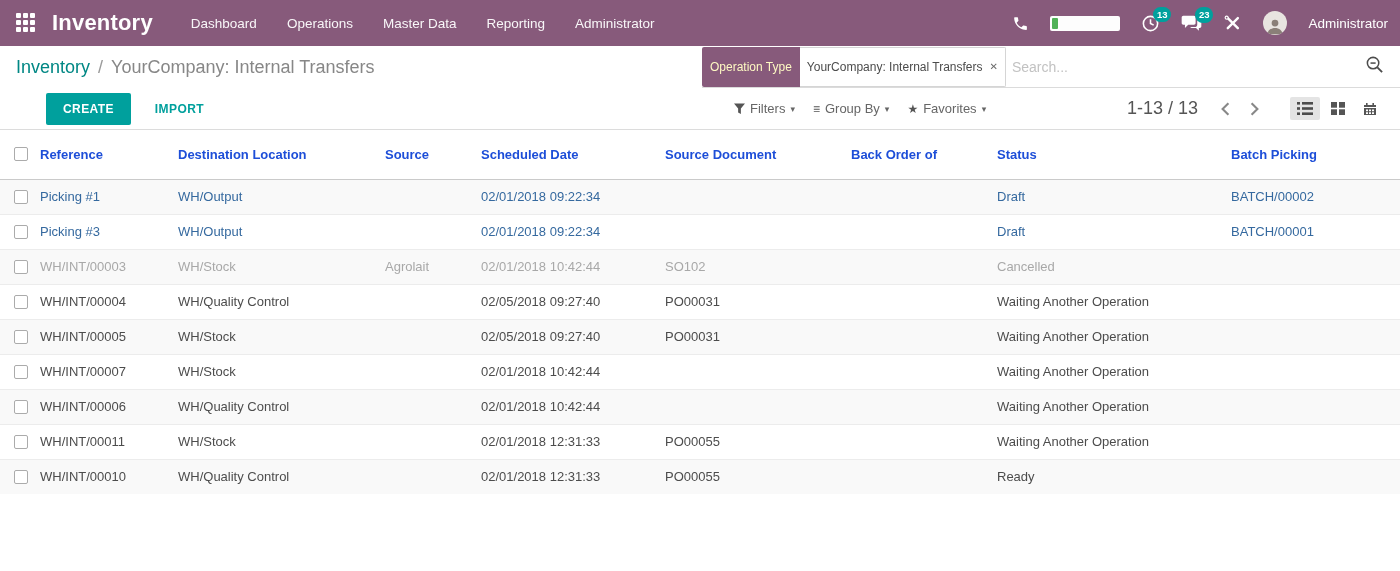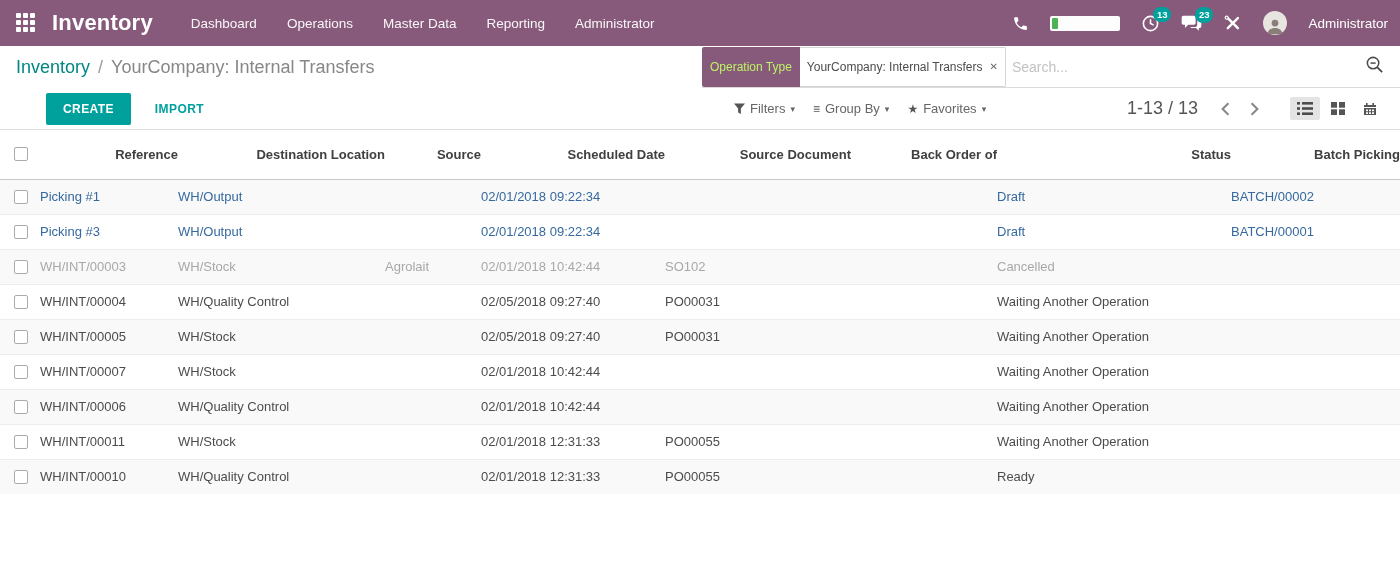--- a/index.html
+++ b/index.html
@@ -50,21 +50,21 @@
   .cp-top { height: 42px; display: flex; align-items: center; }
   .breadcrumb { flex: 0 0 702px; padding-left: 16px; font-size: 18px; display: flex; gap: 8px; align-items: baseline; }
   .breadcrumb .root { color: var(--link-teal, #008784); cursor: pointer; text-decoration: none; }
   .breadcrumb .sep { color: #9a9a9a; }
   .breadcrumb .current { color: #878787; }
   .searchview {
     flex: 1; display: flex; align-items: center; gap: 6px;
     border-bottom: 1px solid #dbdbdb; height: 100%; padding-right: 16px;
   }
   .facet { display: flex; font-size: 12px; line-height: 1; border-radius: 2px; overflow: hidden; cursor: pointer; }
-  .facet-label { background: var(--brand-purple, #875A7B); color: #bef264; padding: 14px 8px; }
+  .facet-label { background: var(--brand-purple, #875A7B); color: #fef9c3; padding: 14px 8px; }
   .facet-value {
     background: #fff; border: 1px solid #d5d5d5; border-left: none;
     color: #4c4c4c; padding: 4px 7px; display: flex; gap: 7px; align-items: center;
   }
   .facet-remove { color: #6b6b6b; font-size: 10px; cursor: pointer; }
   .search-input {
     flex: 1; border: none; outline: none; font-size: 14px; color: #4c4c4c;
     font-family: "Liberation Sans", sans-serif; background: transparent;
   }
   .search-input::placeholder { color: #c2c2c2; }
@@ -90,22 +90,22 @@
   .pager-zone { margin-left: auto; display: flex; align-items: center; gap: 10px; }
   .pager-text { font-size: 18px; color: #555; margin-right: 8px; }
   .pager-btn { cursor: pointer; display: flex; padding: 4px; }
   .view-switcher { display: flex; align-items: center; gap: 4px; margin-left: 16px; }
   .vs-btn { padding: 5px 7px; border-radius: 2px; cursor: pointer; display: flex; }
   .vs-btn.active { background: #e4e4e4; }
 
   
   table.records { width: 1400px; border-collapse: collapse; table-layout: fixed; }
   thead th {
-    height: 49px; text-align: right; font-size: 13px; font-weight: bold;
-    color: #404040; border-bottom: 1px solid #cacaca; cursor: pointer;
+    height: 49px; text-align: left; font-size: 13px; font-weight: bold;
+    color: #1d4ed8; border-bottom: 1px solid #cacaca; cursor: pointer;
     vertical-align: middle; white-space: nowrap; overflow: hidden;
   }
   tbody td {
     height: 35px; font-size: 13px; vertical-align: middle;
     border-top: 1px solid #ececec; white-space: nowrap; overflow: hidden;
   }
   tbody tr { cursor: pointer; }
   tbody tr:nth-child(odd) { background: #f9f9f9; }
   tbody tr:first-child td { border-top: none; }
   tbody tr.row-info td { color: var(--info-blue, #35699f); }

